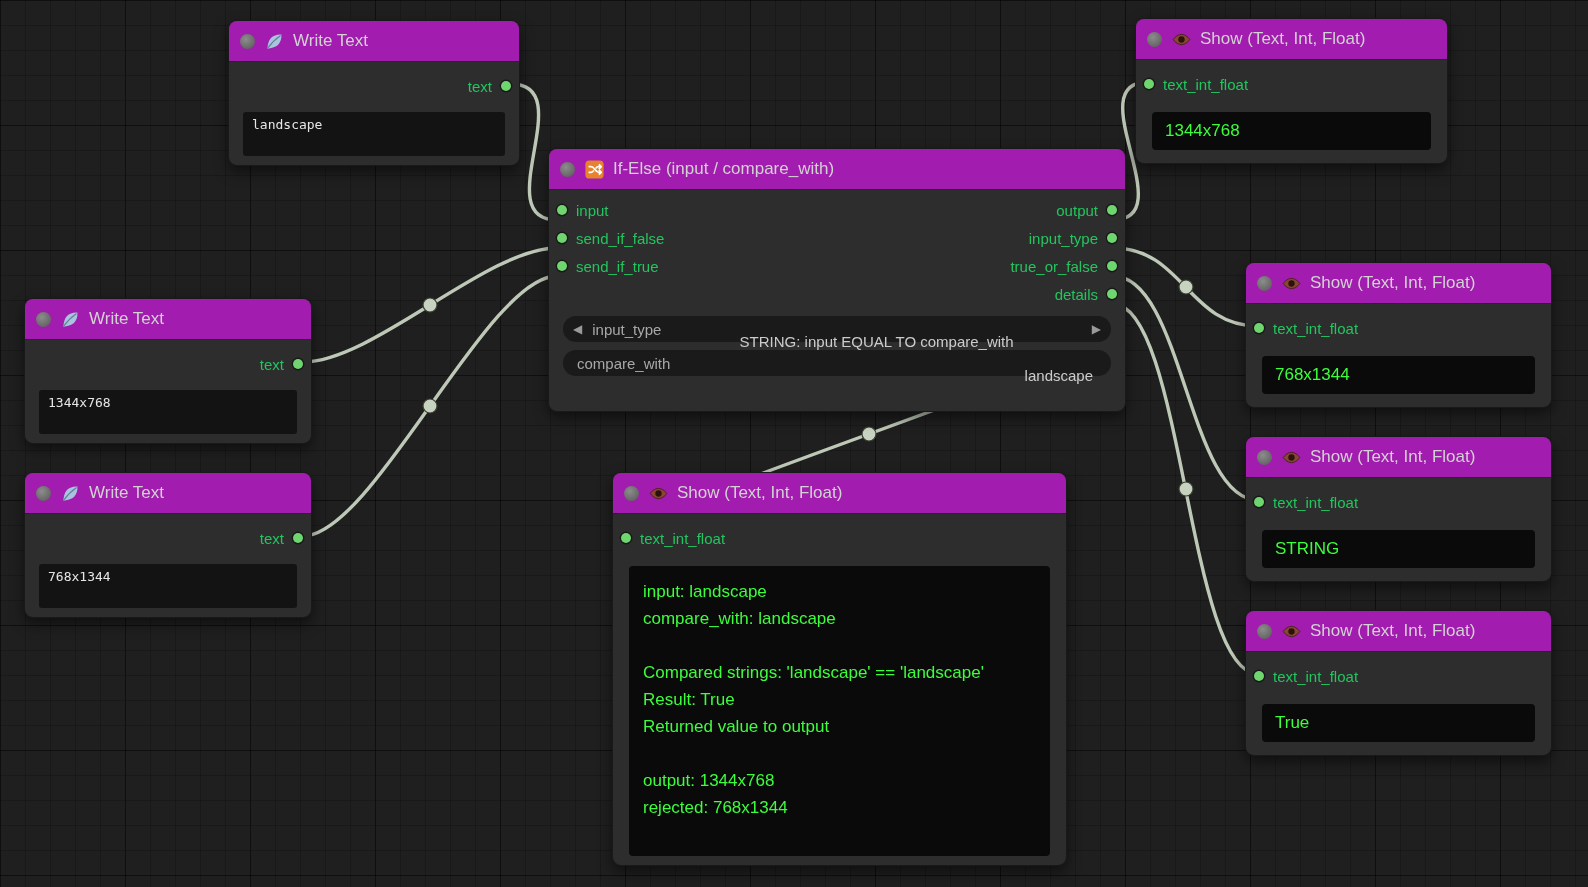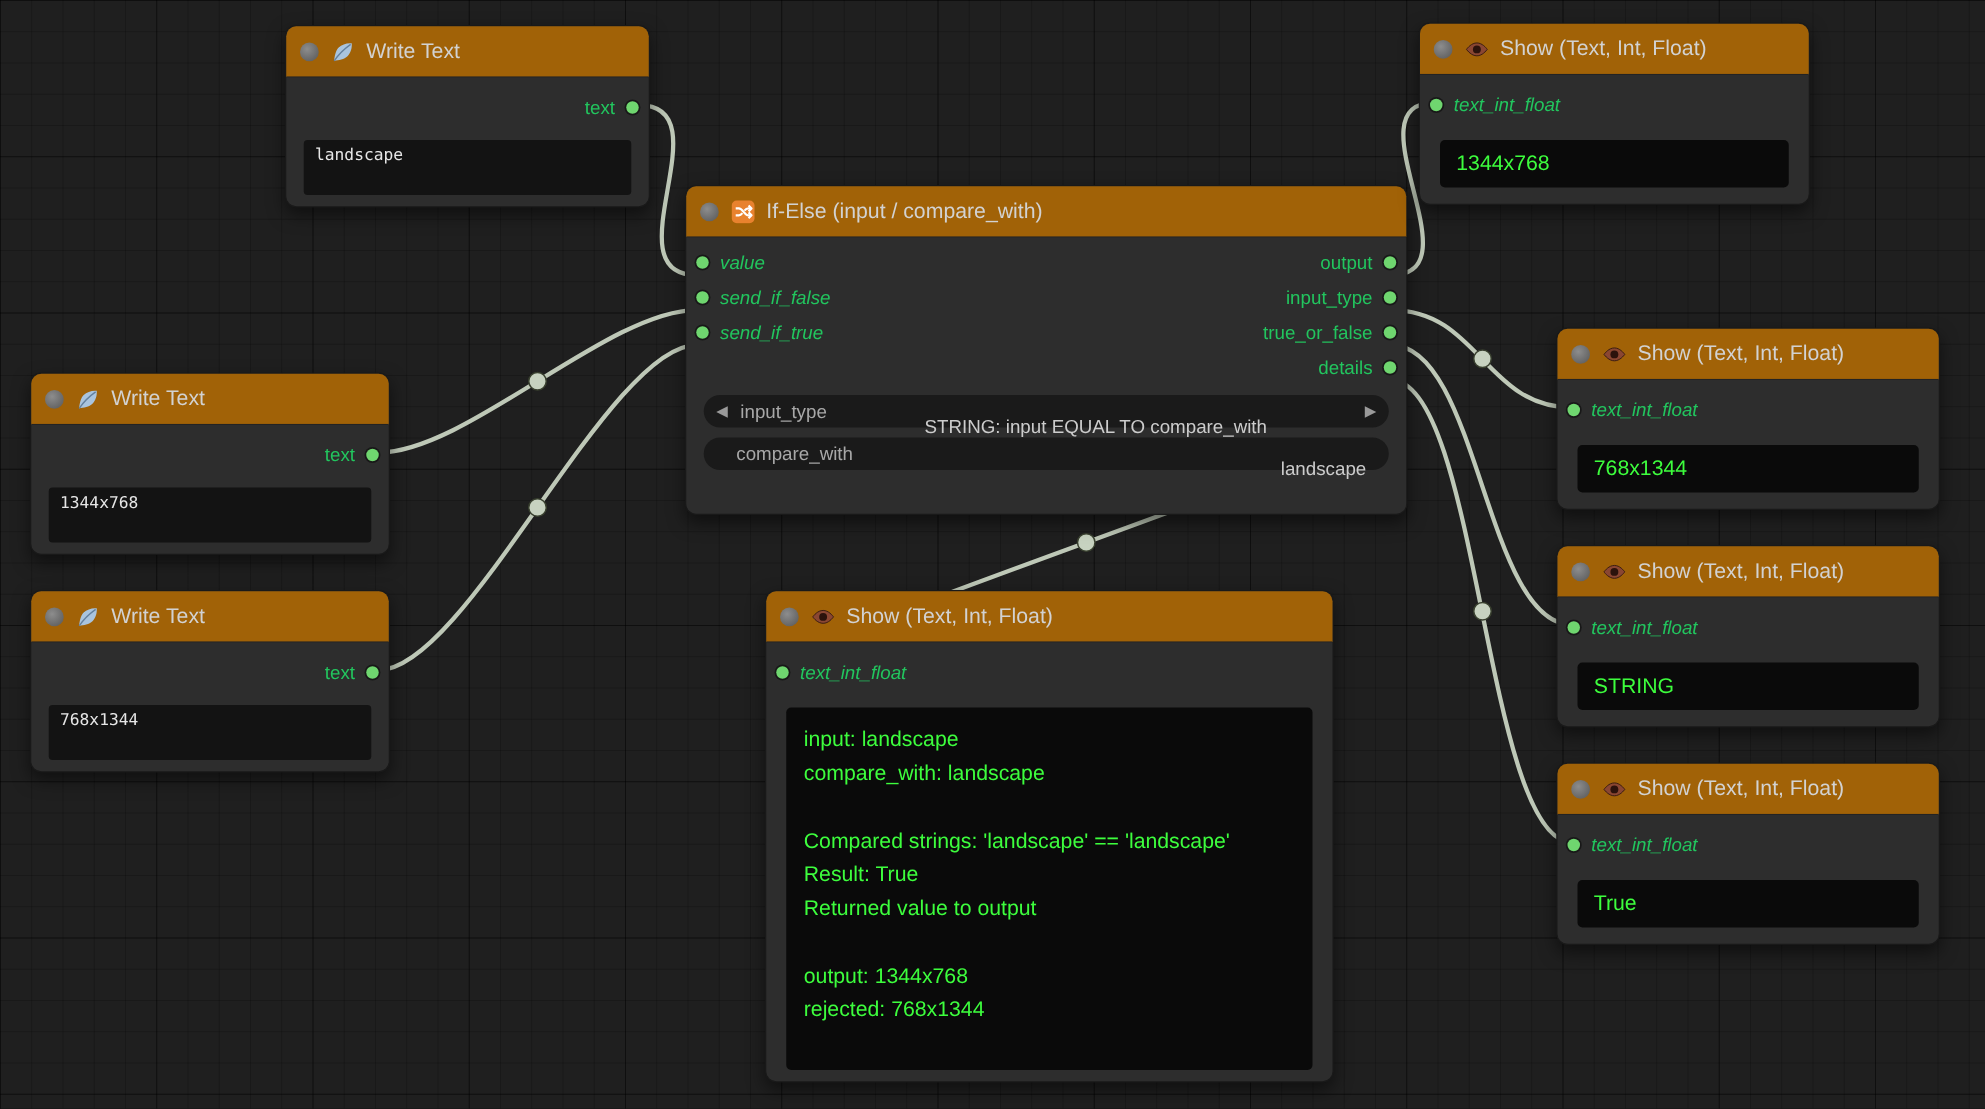--- a/index.html
+++ b/index.html
@@ -19,37 +19,37 @@
   .links-svg circle{fill:#c7d2c0;stroke:#39402f;stroke-width:1.2;}
 
   .node{
     position:absolute;z-index:2;background:#2d2d2d;
     border:1px solid #191919;border-radius:9px;
     box-shadow:0 6px 14px rgba(0,0,0,.5);
     box-sizing:border-box;
   }
   .node-header{
     height:40px;display:flex;align-items:center;gap:9px;padding:0 11px;
-    background:#a16207;border-radius:8px 8px 0 0;border-bottom:1px solid #232323;
+    background:#a21caf;border-radius:8px 8px 0 0;border-bottom:1px solid #232323;
   }
   .collapse-dot{
     width:15px;height:15px;border-radius:50%;flex:0 0 auto;
     background:radial-gradient(circle at 38% 35%, #8d8d8d, #565656);
   }
   .node-icon{width:20px;height:20px;display:flex;align-items:center;justify-content:center;flex:0 0 auto;}
   .node-icon svg{width:19px;height:19px;display:block;}
   .node-title{color:#d2d2d2;font-size:17px;white-space:nowrap;}
 
   .ports-single{margin-top:10px;}
   .ports{display:flex;justify-content:space-between;margin-top:6px;}
   .ports-col{display:flex;flex-direction:column;}
   .ports-col.left{width:46%;}
   .ports-col.right{width:50%;}
   .port-row{display:flex;align-items:center;height:28px;color:#22c55e;font-size:15px;}
-  .port-row.in{padding-left:8px;gap:9px;font-style:italic;}
+  .port-row.in{padding-left:8px;gap:9px;}
   .port-row.out{justify-content:flex-end;padding-right:8px;gap:9px;}
   .port-dot{
     width:10px;height:10px;border-radius:50%;background:#6fd66f;
     box-shadow:0 0 0 1.4px rgba(0,0,0,.45);flex:0 0 auto;
   }
 
   .textbox{
     margin:12px 14px 0;background:#131313;border-radius:3px;height:44px;
     padding:5px 9px;box-sizing:border-box;
     font-family:"DejaVu Sans Mono",monospace;font-size:13px;color:#e6e6e6;
@@ -167,21 +167,21 @@
             <path d="M4.5 15.5h3.2c1.5 0 2.6-1 3.6-2.2M13.3 10.7c1-1.2 2.1-2.2 4-2.2h2.2" stroke="#fff" stroke-width="2.2" fill="none"></path>
             <path d="M17.5 5.5l3 3-3 3M17.5 12.5l3 3-3 3" stroke="#fff" stroke-width="2.2" fill="none" stroke-linejoin="round"></path>
           </svg>
       </span>
       <span class="node-title">If-Else (input / compare_with)</span>
     </div>
     <div class="ports">
       <div class="ports-col left">
         <div class="port-row in">
           <span class="port-dot"></span>
-          <span>value</span>
+          <span>input</span>
         </div>
         <div class="port-row in">
           <span class="port-dot"></span>
           <span>send_if_false</span>
         </div>
         <div class="port-row in">
           <span class="port-dot"></span>
           <span>send_if_true</span>
         </div>
       </div>
@@ -205,21 +205,21 @@
       </div>
     </div>
     <div class="widget-area">
       <div class="widget combo">
         <span class="arrow">◀</span>
         <span class="wlabel">input_type</span>
         <span class="wvalue">STRING: input EQUAL TO compare_with</span>
         <span class="arrow">▶</span>
       </div>
       <div class="widget textw">
-        <span class="wlabel" style="margin-left:16px">compare_with</span>
+        <span class="wlabel" style="margin-left:4px">compare_with</span>
         <span class="wvalue">landscape</span>
       </div>
     </div>
   </div>
 
   <div class="node" style="left:1135px;top:18px;width:313px;height:146px">
     <div class="node-header">
       <span class="collapse-dot"></span>
       <span class="node-icon">
         <svg viewBox="0 0 24 24">

